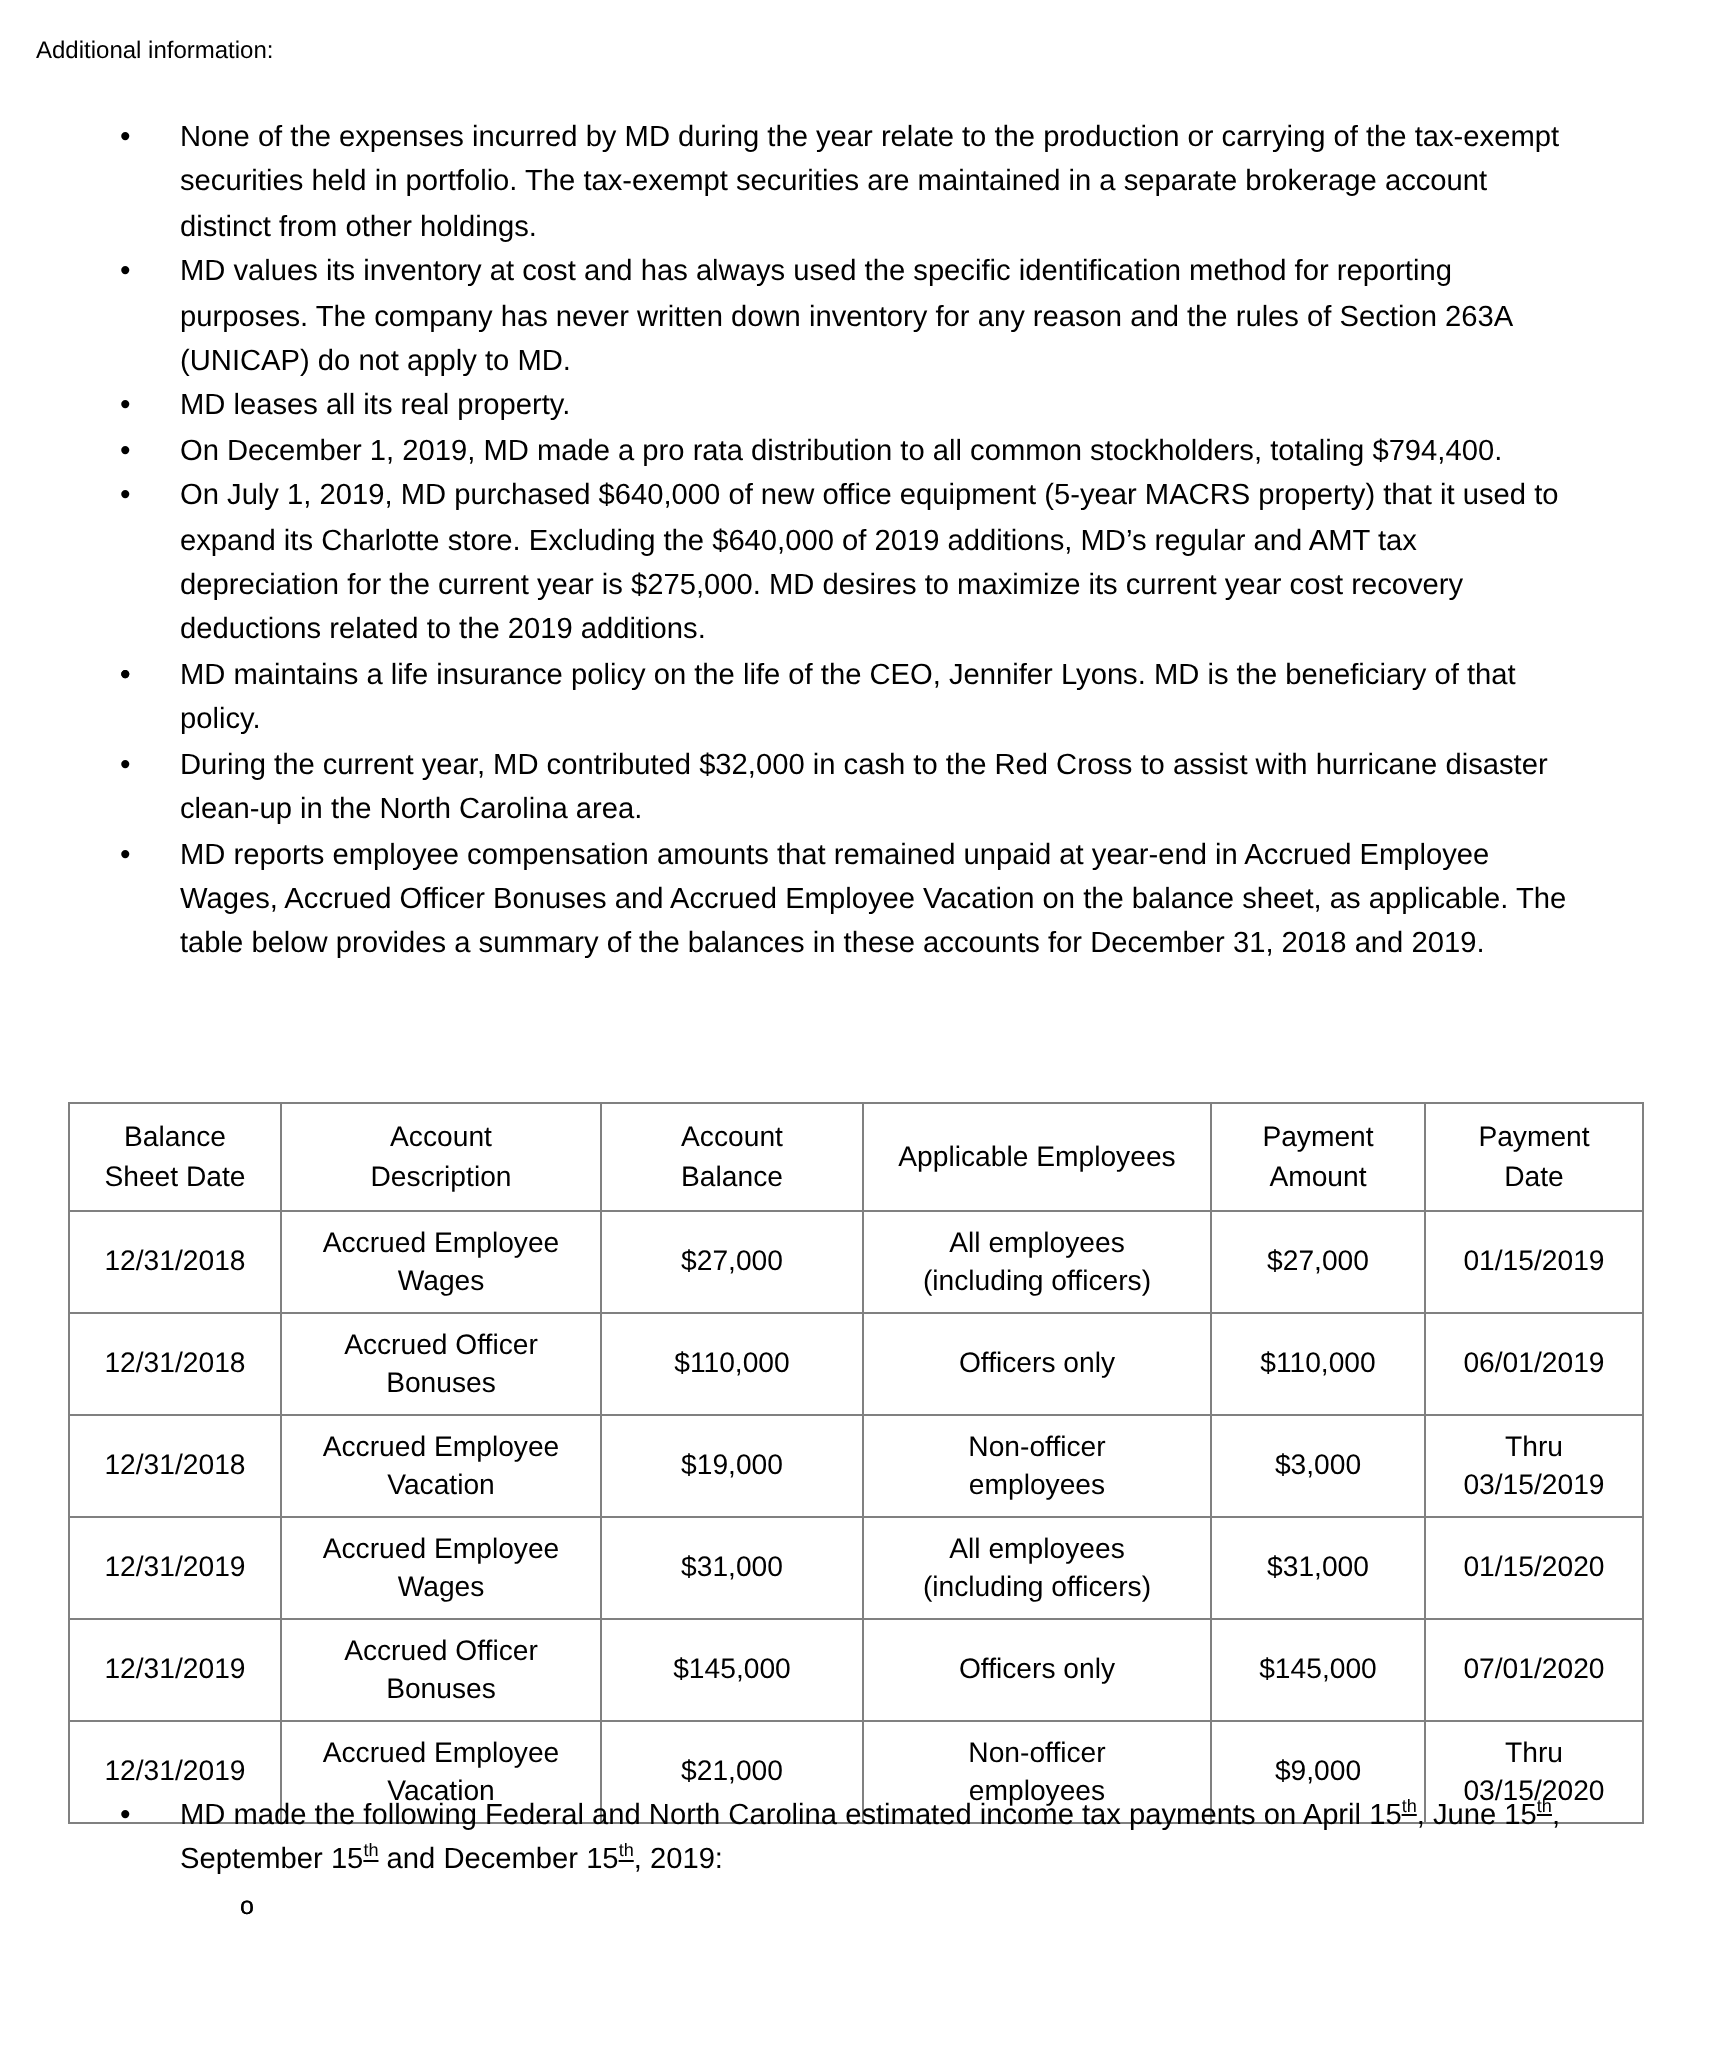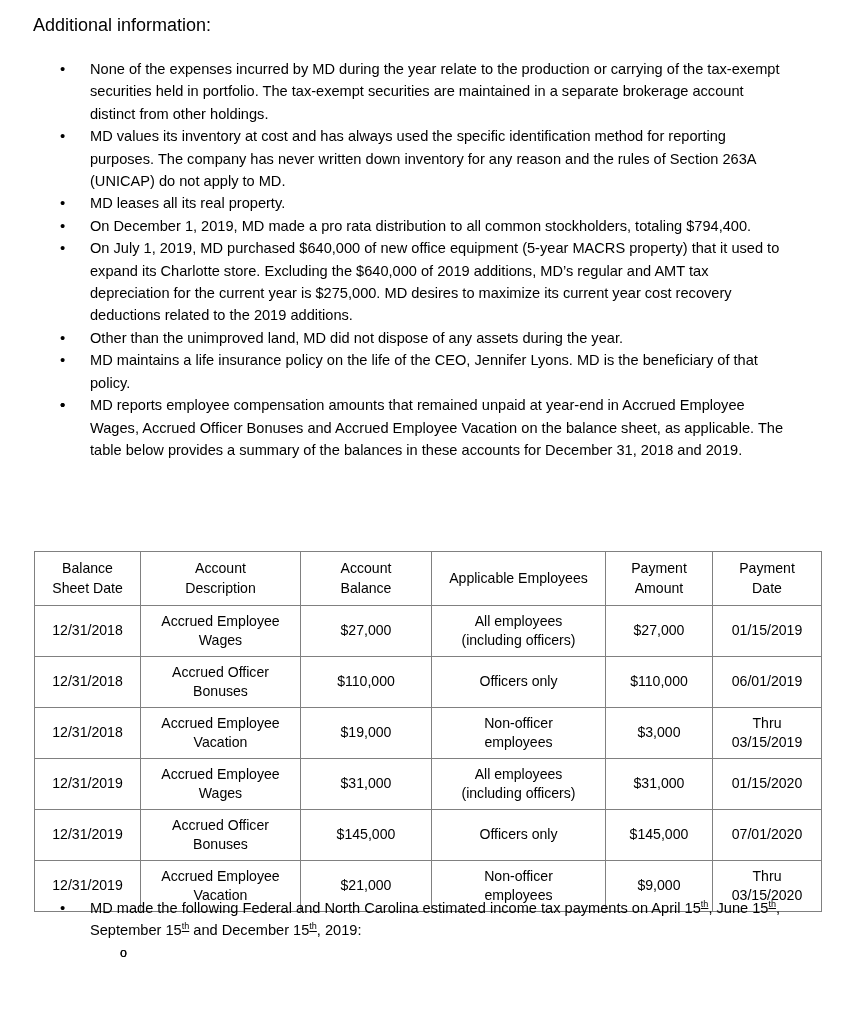--- a/index.html
+++ b/index.html
@@ -18,23 +18,23 @@
     position: relative;
     width: 856px;
     height: 1024px;
     box-sizing: border-box;
     padding: 0;
     overflow: hidden;
   }
 
   .heading {
     position: absolute;
-    left: 33px;
+    left: 18px;
     top: 14px;
-    font-size: 18px;
+    font-size: 12px;
     line-height: 22px;
     white-space: nowrap;
   }
 
   .bullet-list {
     position: absolute;
     left: 0;
     top: 58px;
     width: 856px;
   }
@@ -154,30 +154,30 @@
       <span>On December 1, 2019, MD made a pro rata distribution to all common stockholders, totaling $794,400.</span>
     </div>
 
     <div class="bullet-item">
       <span class="dot">•</span>
       <span>On July 1, 2019, MD purchased $640,000 of new office equipment (5-year MACRS property) that it used to expand its Charlotte store.  Excluding the $640,000 of 2019 additions, MD’s regular and AMT tax depreciation for the current year is $275,000.  MD desires to maximize its current year cost recovery deductions related to the 2019 additions.</span>
     </div>
 
     <div class="bullet-item">
       <span class="dot">•</span>
-      <span>Other than the unimproved land, MD did not dispose of any assets during the year.</span>
     </div>
 
     <div class="bullet-item">
       <span class="dot">•</span>
       <span>MD maintains a life insurance policy on the life of the CEO, Jennifer Lyons.  MD is the beneficiary of that policy.</span>
     </div>
 
     <div class="bullet-item">
       <span class="dot">•</span>
+      <span>During the current year, MD contributed $32,000 in cash to the Red Cross to assist with hurricane disaster clean-up in the North Carolina area.</span>
     </div>
 
     <div class="bullet-item">
       <span class="dot">•</span>
       <span>MD reports employee compensation amounts that remained unpaid at year-end in Accrued Employee Wages, Accrued Officer Bonuses and Accrued Employee Vacation on the balance sheet, as applicable.  The table below provides a summary of the balances in these accounts for December 31, 2018 and 2019.</span>
     </div>
 
   </div>
 
   <table class="balances-table">

